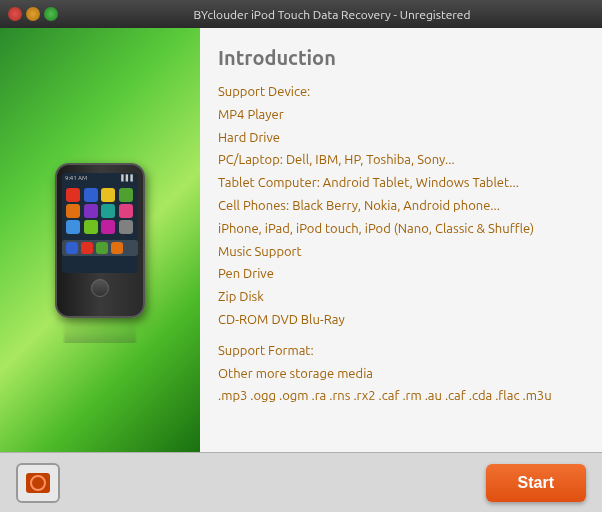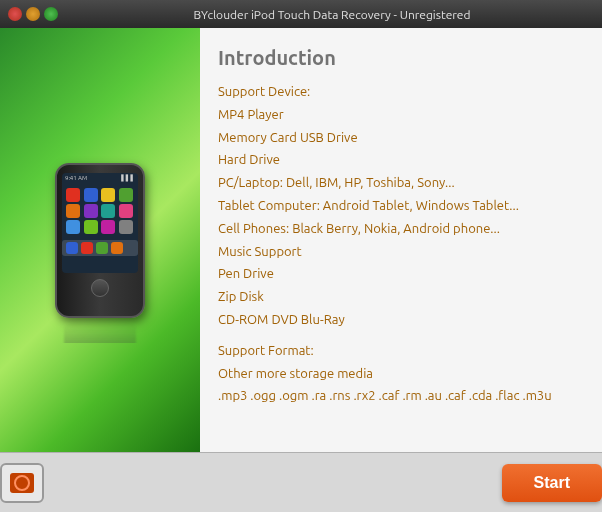--- a/index.html
+++ b/index.html
@@ -92,21 +92,21 @@
     }
 
     
     .bottom-bar {
       height: 60px;
       background: #d8d8d8;
       border-top: 1px solid #b0b0b0;
       display: flex;
       align-items: center;
       justify-content: space-between;
-      padding: 0 0;
+      padding: 0 16px;
     }
     .camera-btn {
       width: 44px;
       height: 40px;
       background: #e8e8e8;
       border: 2px solid #999;
       border-radius: 6px;
       display: flex;
       align-items: center;
       justify-content: center;
@@ -271,25 +271,25 @@
         <div class="ipod-reflection"></div>
       </div>
     </div>
   </div>
 
   <div class="right-panel">
     <h1 class="intro-title">Introduction</h1>
     <div class="intro-content">
       <p>Support Device:</p>
       <p>MP4 Player</p>
-      <p>Memory Card USB Drive</p>
       <p>Hard Drive</p>
       <p>PC/Laptop: Dell, IBM, HP, Toshiba, Sony...</p>
       <p>Tablet Computer: Android Tablet, Windows Tablet...</p>
       <p>Cell Phones: Black Berry, Nokia, Android phone...</p>
+      <p>iPhone, iPad, iPod touch, iPod (Nano, Classic &amp; Shuffle)</p>
       <p>Music Support</p>
       <p>Pen Drive</p>
       <p>Zip Disk</p>
       <p>CD-ROM DVD Blu-Ray</p>
       <p style="margin-top:10px;">Support Format:</p>
       <p>Other more storage media</p>
       <p>.mp3 .ogg .ogm .ra .rns .rx2 .caf .rm .au .caf .cda .flac .m3u</p>
 
     </div>
   </div>

